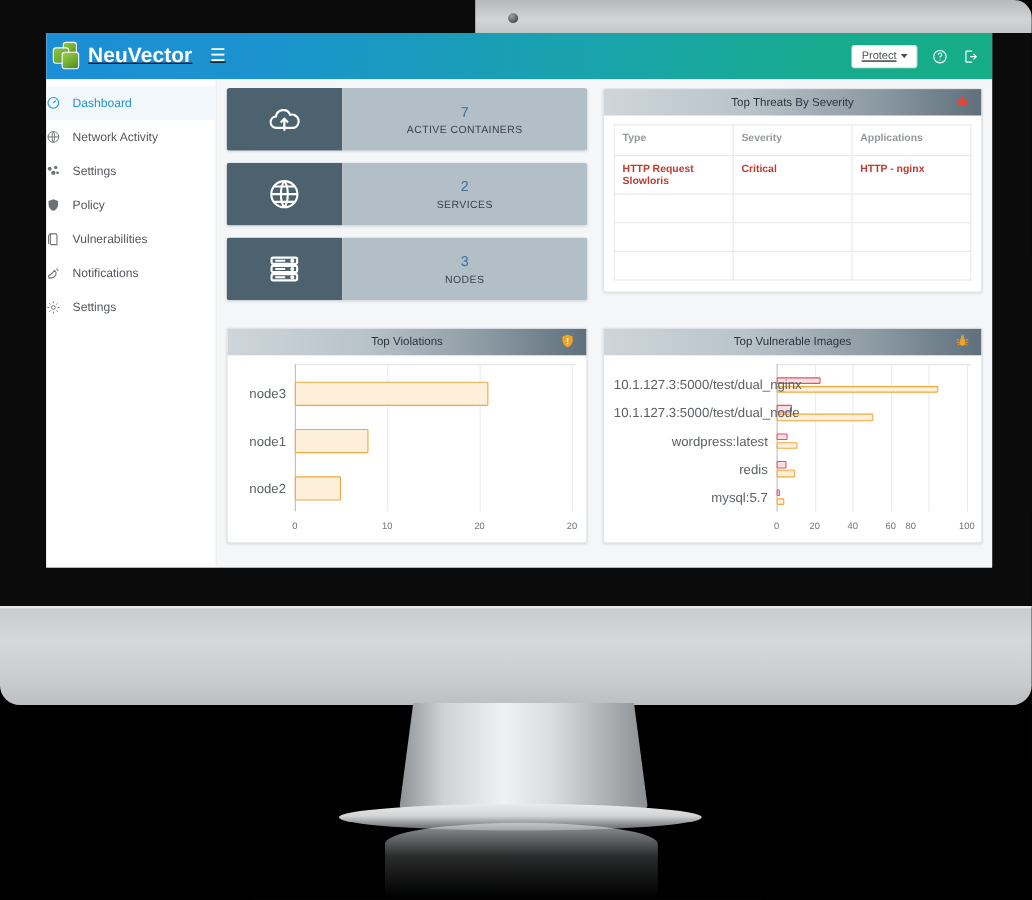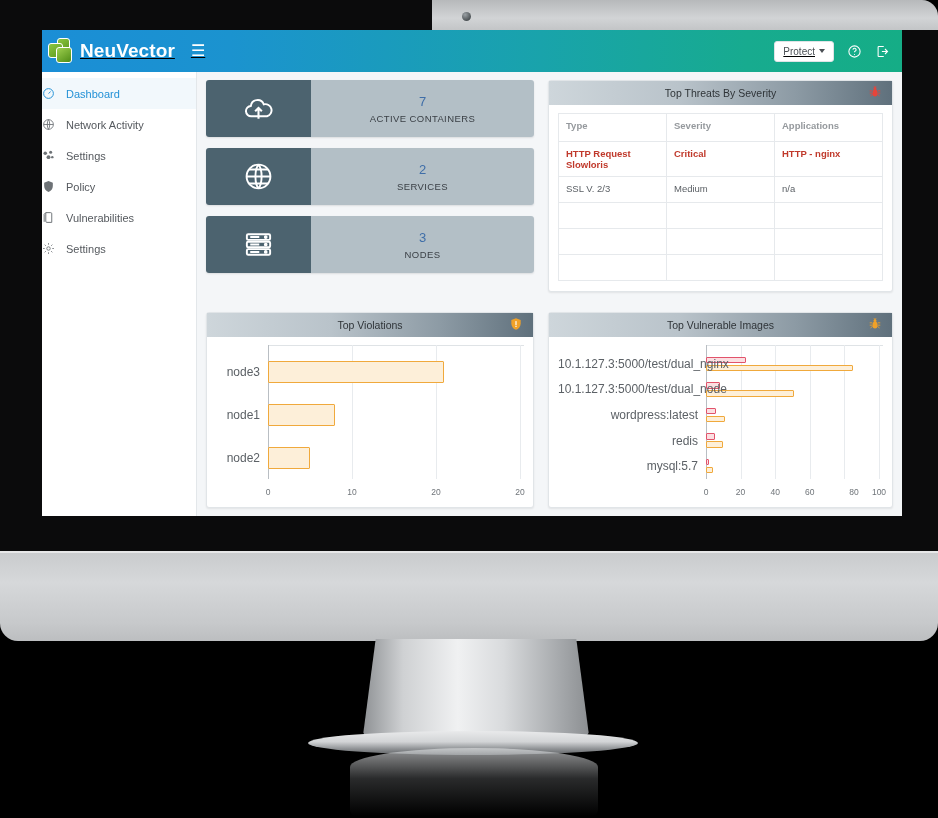--- a/index.html
+++ b/index.html
@@ -267,20 +267,29 @@
         <div class="nav-item">
           <span class="nav-ico">
             <svg viewBox="0 0 24 24" fill="none" stroke="currentColor" stroke-width="1.8">
               <path d="M7 3h9a2 2 0 0 1 2 2v16H9a2 2 0 0 1-2-2V3z"></path>
                 <path d="M7 3L4 6v14"></path>
             </svg>
           </span>
           <span>Vulnerabilities</span>
         </div>
 
+        <div class="nav-item">
+          <span class="nav-ico">
+            <svg viewBox="0 0 24 24" fill="none" stroke="currentColor" stroke-width="1.8">
+              <path d="M4 16c3-1 6-4 10-9 2 1.5 3 4 2.5 6.5C15 18 9 20 5 20l-1-4z"></path>
+              <path d="M17 4c1.6 1 2.6 2.6 3 4.4"></path>
+            </svg>
+          </span>
+          <span>Notifications</span>
+        </div>
 
         <div class="nav-item">
           <span class="nav-ico">
             <svg viewBox="0 0 24 24" fill="none" stroke="currentColor" stroke-width="1.6">
               <circle cx="12" cy="12" r="3.2"></circle>
               <path d="M12 2v3M12 19v3M2 12h3M19 12h3M4.9 4.9l2.2 2.2M16.9 16.9l2.2 2.2M19.1 4.9l-2.2 2.2M7.1 16.9l-2.2 2.2"></path>
             </svg>
           </span>
           <span>Settings</span>
         </div>
@@ -359,25 +368,20 @@
                       <th>Applications</th>
                     </tr>
                   </thead>
                   <tbody>
                     <tr class="sev-critical">
                       <td>HTTP Request Slowloris</td>
                       <td>Critical</td>
                       <td>HTTP - nginx</td>
                     </tr>
                     <tr>
-                      <td>SSL V. 2/3</td>
-                      <td>Medium</td>
-                      <td>n/a</td>
-                    </tr>
-                    <tr>
                       <td></td>
                       <td></td>
                       <td></td>
                     </tr>
                     <tr>
                       <td></td>
                       <td></td>
                       <td></td>
                     </tr>
                     <tr>
@@ -385,21 +389,21 @@
                       <td></td>
                       <td></td>
                     </tr>
                   </tbody>
                 </table>
               </div>
             </div>
           </div>
         </div>
 
-        <div class="row" style="margin-top:20px;">
+        <div class="row" style="margin-top:14px;">
 
           <div class="col-left">
             <div class="panel">
               <div class="panel-head">
                 <span>Top Violations</span>
                 <span class="head-ico">
                   <svg viewBox="0 0 24 24" fill="#f0a128">
                     <path d="M12 2l8 3v6c0 5-3.4 9.4-8 11-4.6-1.6-8-6-8-11V5l8-3z"></path>
                     <rect x="11" y="7" width="2" height="7" fill="#fff"></rect>
                     <rect x="11" y="15.2" width="2" height="2" fill="#fff"></rect>
@@ -456,21 +460,21 @@
                       <div class="topline" style="left: 148px;"></div>
                       <div class="gline axis" style="left: 148px;"></div>
                       <div class="xtick" style="left: 148px;">0</div>
                       <div class="gline" style="left: 182.6px;"></div>
                       <div class="xtick" style="left: 182.6px;">20</div>
                       <div class="gline" style="left: 217.2px;"></div>
                       <div class="xtick" style="left: 217.2px;">40</div>
                       <div class="gline" style="left: 251.8px;"></div>
                       <div class="xtick" style="left: 251.8px;">60</div>
                       <div class="gline" style="left: 286.4px;"></div>
-                      <div class="xtick" style="left: 296px;">80</div>
+                      <div class="xtick" style="left: 270px;">80</div>
                       <div class="gline" style="left: 321px;"></div>
                       <div class="xtick" style="left: 321px;">100</div>
                     </div>
                   <div class="bars">
                       <div class="bargroup" style="top: 4.4%; height: 5%;">
                         <div class="bar red" title="10.1.127.3:5000/test/dual_nginx / High: 23" style="left: 148px; width: 39.79px;"></div>
                       </div>
                       <div class="bargroup" style="top: 10.6%; height: 5%;">
                         <div class="bar orange" title="10.1.127.3:5000/test/dual_nginx / Medium: 85" style="left: 148px; width: 147.05px;"></div>
                       </div>

